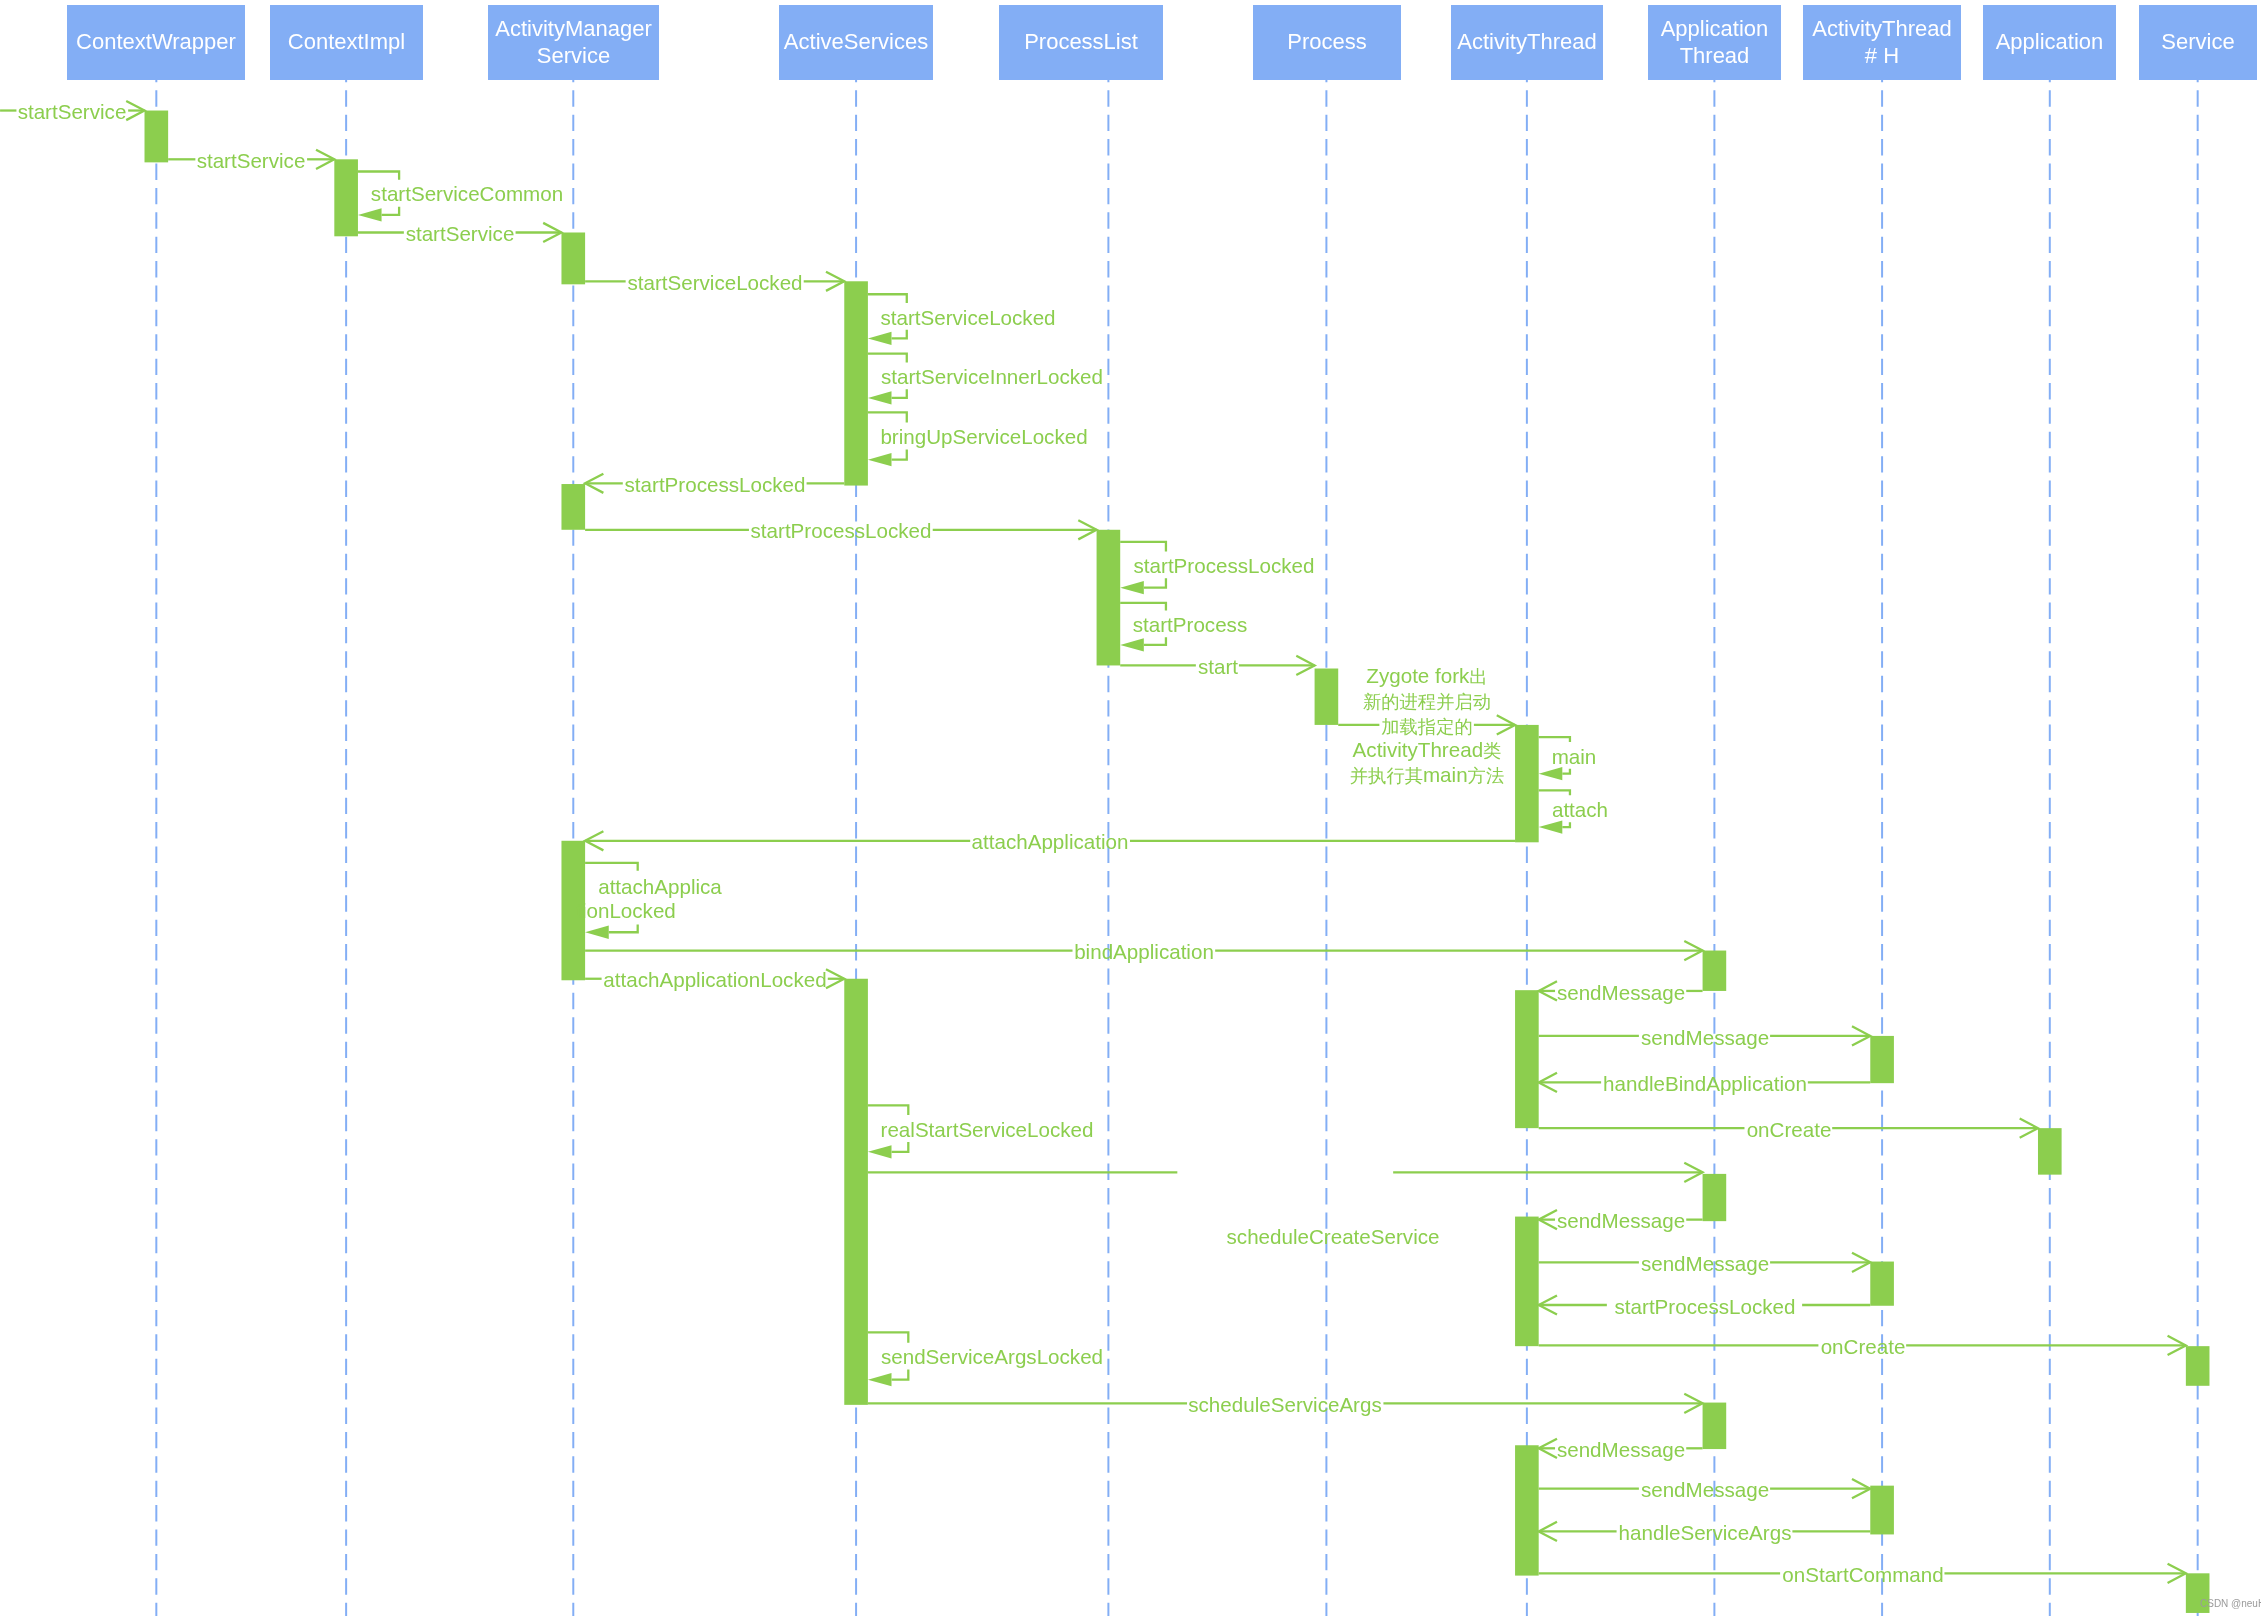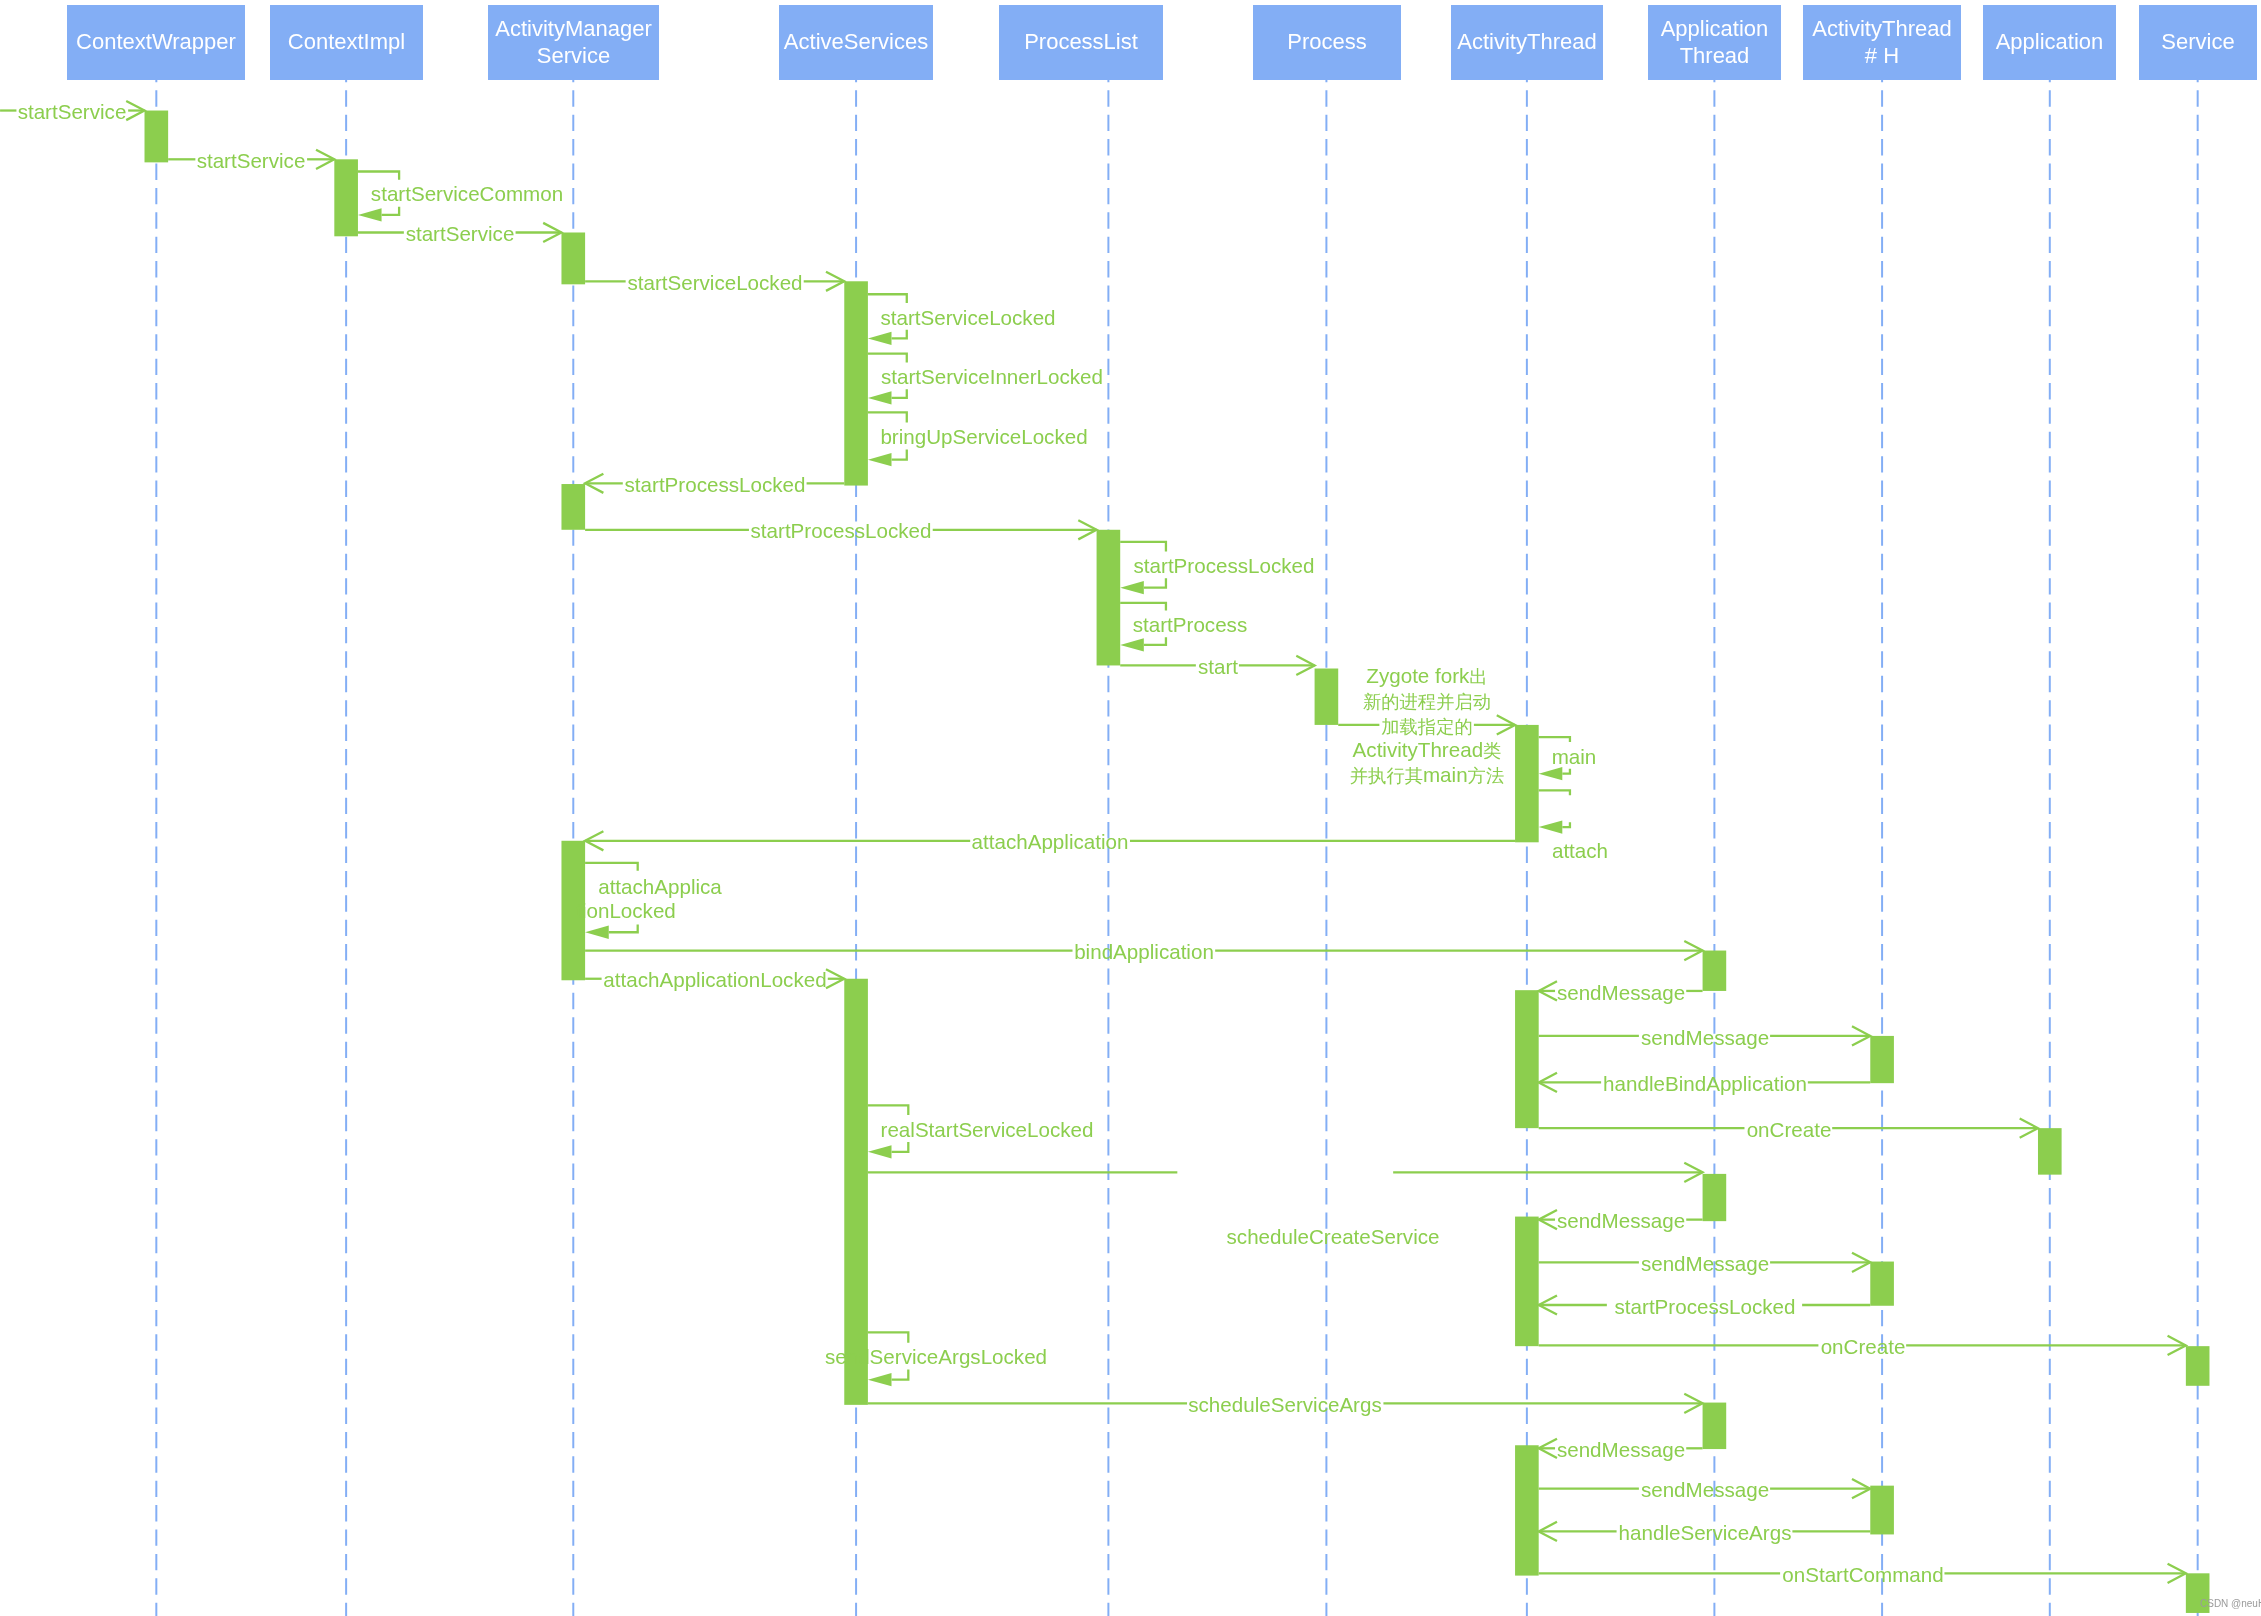--- a/index.html
+++ b/index.html
@@ -314,36 +314,36 @@
   <span class="mlabel" style="left: 841px; top: 531px;">startProcessLocked</span>
   <span class="mlabel" style="top: 566px; left: 1224px;">startProcessLocked</span>
   <span class="mlabel" style="top: 625px; left: 1190px;">startProcess</span>
   <span class="mlabel" style="left: 1218px; top: 667px;">start</span>
   <span class="mlabel" style="left: 1427px; top: 677px;">Zygote fork<span class="cjk">出</span></span>
   <span class="mlabel" style="left: 1427px; top: 702px;"><span class="cjk">新的进程并启动</span></span>
   <span class="mlabel" style="left: 1427px; top: 727px;"><span class="cjk">加载指定的</span></span>
   <span class="mlabel" style="left: 1427px; top: 751px;">ActivityThread<span class="cjk">类</span></span>
   <span class="mlabel" style="left: 1427px; top: 776px;"><span class="cjk">并执行其</span>main<span class="cjk">方法</span></span>
   <span class="mlabel" style="top: 757px; left: 1574px;">main</span>
-  <span class="mlabel" style="top: 851px; left: 1580px; text-align: center;">attach</span>
+  <span class="mlabel" style="top: 810px; left: 1580px; text-align: center;">attach</span>
   <span class="mlabel" style="left: 1050px; top: 842px;">attachApplication</span>
   <span class="mlabel" style="top: 887px; left: 660px;">attachApplica</span>
   <span class="mlabel" style="top: 911px; left: 620px; margin-left: 6px;">tionLocked</span>
   <span class="mlabel" style="left: 1144px; top: 952px;">bindApplication</span>
   <span class="mlabel" style="left: 715px; top: 980px;">attachApplicationLocked</span>
   <span class="mlabel" style="left: 1621px; top: 993px;">sendMessage</span>
   <span class="mlabel" style="left: 1705px; top: 1038px;">sendMessage</span>
   <span class="mlabel" style="left: 1705px; top: 1084px;">handleBindApplication</span>
   <span class="mlabel" style="top: 1130px; left: 987px;">realStartServiceLocked</span>
   <span class="mlabel" style="left: 1789px; top: 1130px;">onCreate</span>
   <span class="mlabel" style="left: 1285px; top: 1237px; margin-left: 48px;">scheduleCreateService</span>
   <span class="mlabel" style="left: 1621px; top: 1221px;">sendMessage</span>
   <span class="mlabel" style="left: 1705px; top: 1264px;">sendMessage</span>
   <span class="mlabel" style="left: 1705px; top: 1307px;">startProcessLocked</span>
-  <span class="mlabel" style="top: 1357px; left: 936px; text-align: center;">sendServiceArgsLocked</span>
+  <span class="mlabel" style="top: 1357px; left: 992px; text-align: center;">sendServiceArgsLocked</span>
   <span class="mlabel" style="left: 1863px; top: 1347px;">onCreate</span>
   <span class="mlabel" style="left: 1285px; top: 1405px;">scheduleServiceArgs</span>
   <span class="mlabel" style="left: 1621px; top: 1450px;">sendMessage</span>
   <span class="mlabel" style="left: 1705px; top: 1490px;">sendMessage</span>
   <span class="mlabel" style="left: 1705px; top: 1533px;">handleServiceArgs</span>
   <span class="mlabel" style="left: 1863px; top: 1575px;">onStartCommand</span>
   </div>
   <div id="watermark">CSDN @neuHenry</div>
 </div>
 

